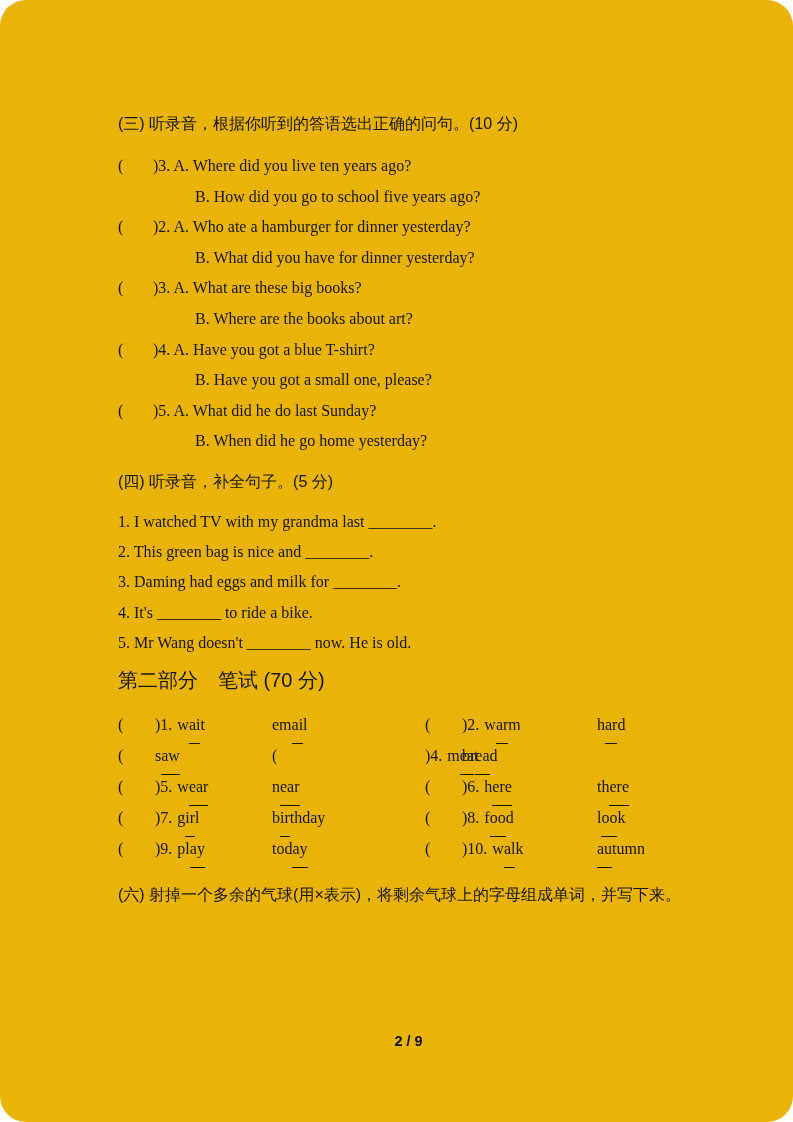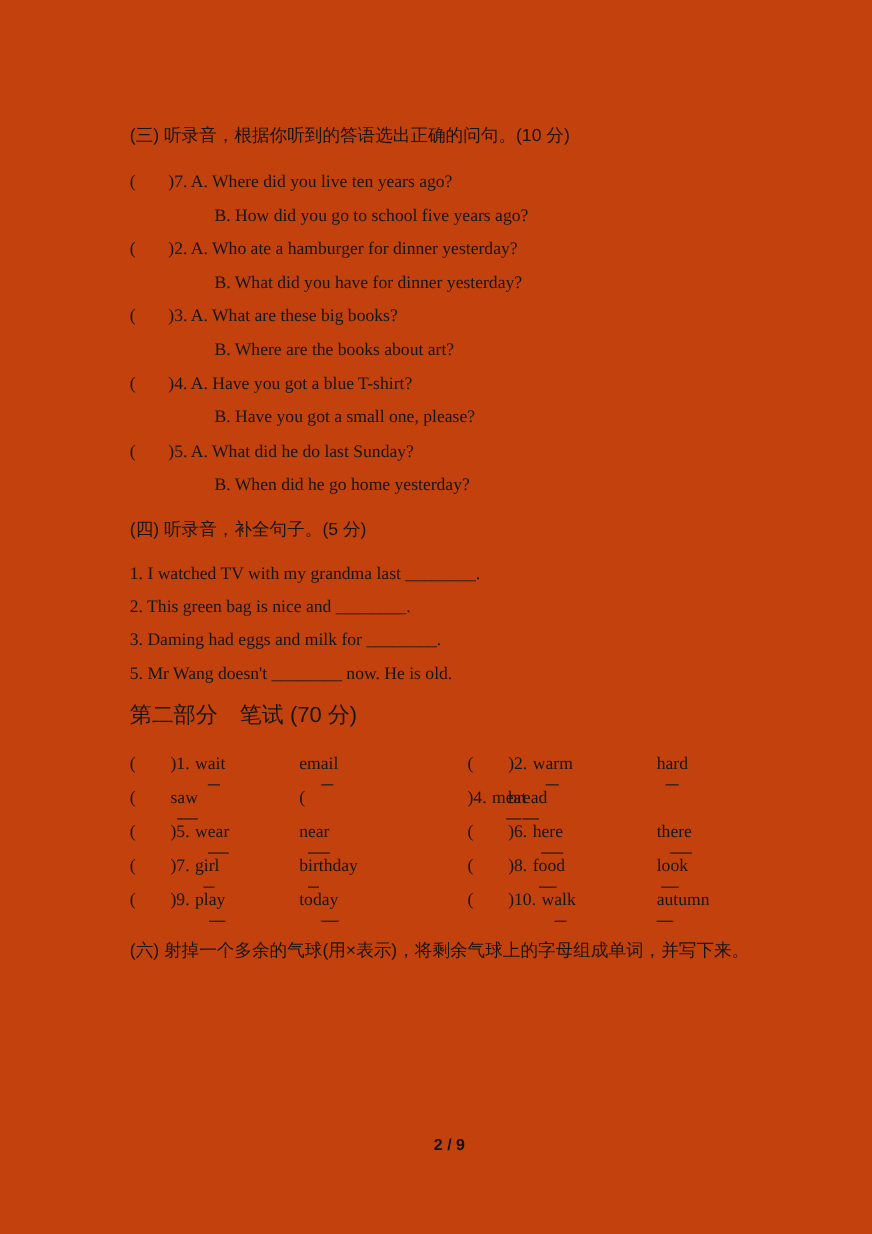--- a/index.html
+++ b/index.html
@@ -1,26 +1,27 @@
 <!DOCTYPE html>
 <html><head>
 <meta charset="utf-8">
 <style>
   html, body { margin: 0; padding: 0; background: #ffffff; }
   .page {
     position: relative;
     width: 793px;
     height: 1122px;
     box-sizing: border-box;
-    background: #c2410c;
+    background: #eab308;
     color: #161616;
     font-family: "Liberation Serif", serif;
     font-size: 16px;
     padding: 112px 100px 0 118px;
     overflow: hidden;
+    border-radius: 26px;
   }
   
   .cn-heading {
     font-family: "Liberation Sans", sans-serif;
     font-size: 16px;
     line-height: 24px;
     white-space: nowrap;
   }
   
   .qa-list { margin-top: 15px; }
@@ -67,37 +68,38 @@
     margin-left: 24px;
   }
 </style>
 </head>
 <body>
 
 <div class="page">
 
   <div class="cn-heading">(三) 听录音，根据你听到的答语选出正确的问句。(10 分)</div>
   <div class="qa-list">
-    <div class="q-line"><span class="paren">(</span><span>)7. A. Where did you live ten years ago?</span></div>
+    <div class="q-line"><span class="paren">(</span><span>)3. A. Where did you live ten years ago?</span></div>
     <div class="q-line b-line"><span>B. How did you go to school five years ago?</span></div>
     <div class="q-line"><span class="paren">(</span><span>)2. A. Who ate a hamburger for dinner yesterday?</span></div>
     <div class="q-line b-line"><span>B. What did you have for dinner yesterday?</span></div>
     <div class="q-line"><span class="paren">(</span><span>)3. A. What are these big books?</span></div>
     <div class="q-line b-line"><span>B. Where are the books about art?</span></div>
     <div class="q-line"><span class="paren">(</span><span>)4. A. Have you got a blue T-shirt?</span></div>
     <div class="q-line b-line"><span>B. Have you got a small one, please?</span></div>
     <div class="q-line"><span class="paren">(</span><span>)5. A. What did he do last Sunday?</span></div>
     <div class="q-line b-line"><span>B. When did he go home yesterday?</span></div>
   </div>
 
   <div class="cn-heading s4-heading">(四) 听录音，补全句子。(5 分)</div>
   <div class="fill-list">
     <div class="fill-line">1. I watched TV with my grandma last ________.</div>
     <div class="fill-line">2. This green bag is nice and ________.</div>
     <div class="fill-line">3. Daming had eggs and milk for ________.</div>
+    <div class="fill-line">4. It's ________ to ride a bike.</div>
     <div class="fill-line">5. Mr Wang doesn't ________ now. He is old.</div>
   </div>
 
   <div class="part2-title">第二部分　笔试 (70 分)</div>
 
   <div class="pron-rows">
 
     <div class="pron-row">
       <span>(</span>
       <span><span class="num">)1.</span><span><span>w</span><span class="u">ai</span><span>t</span></span></span>

